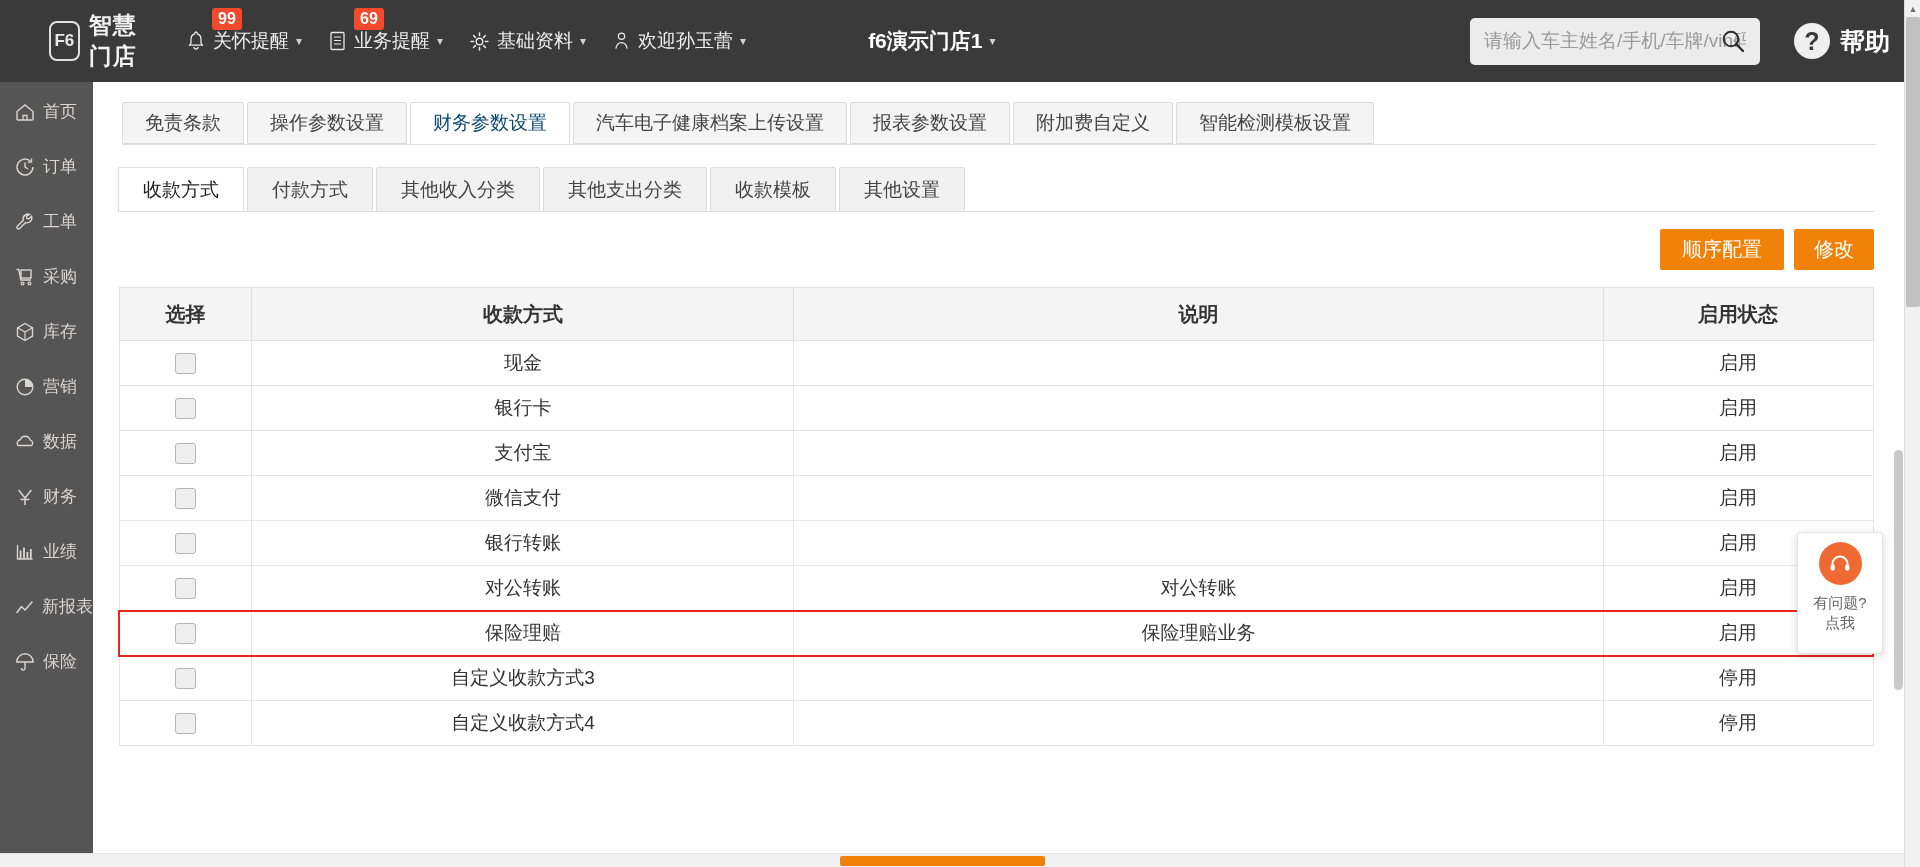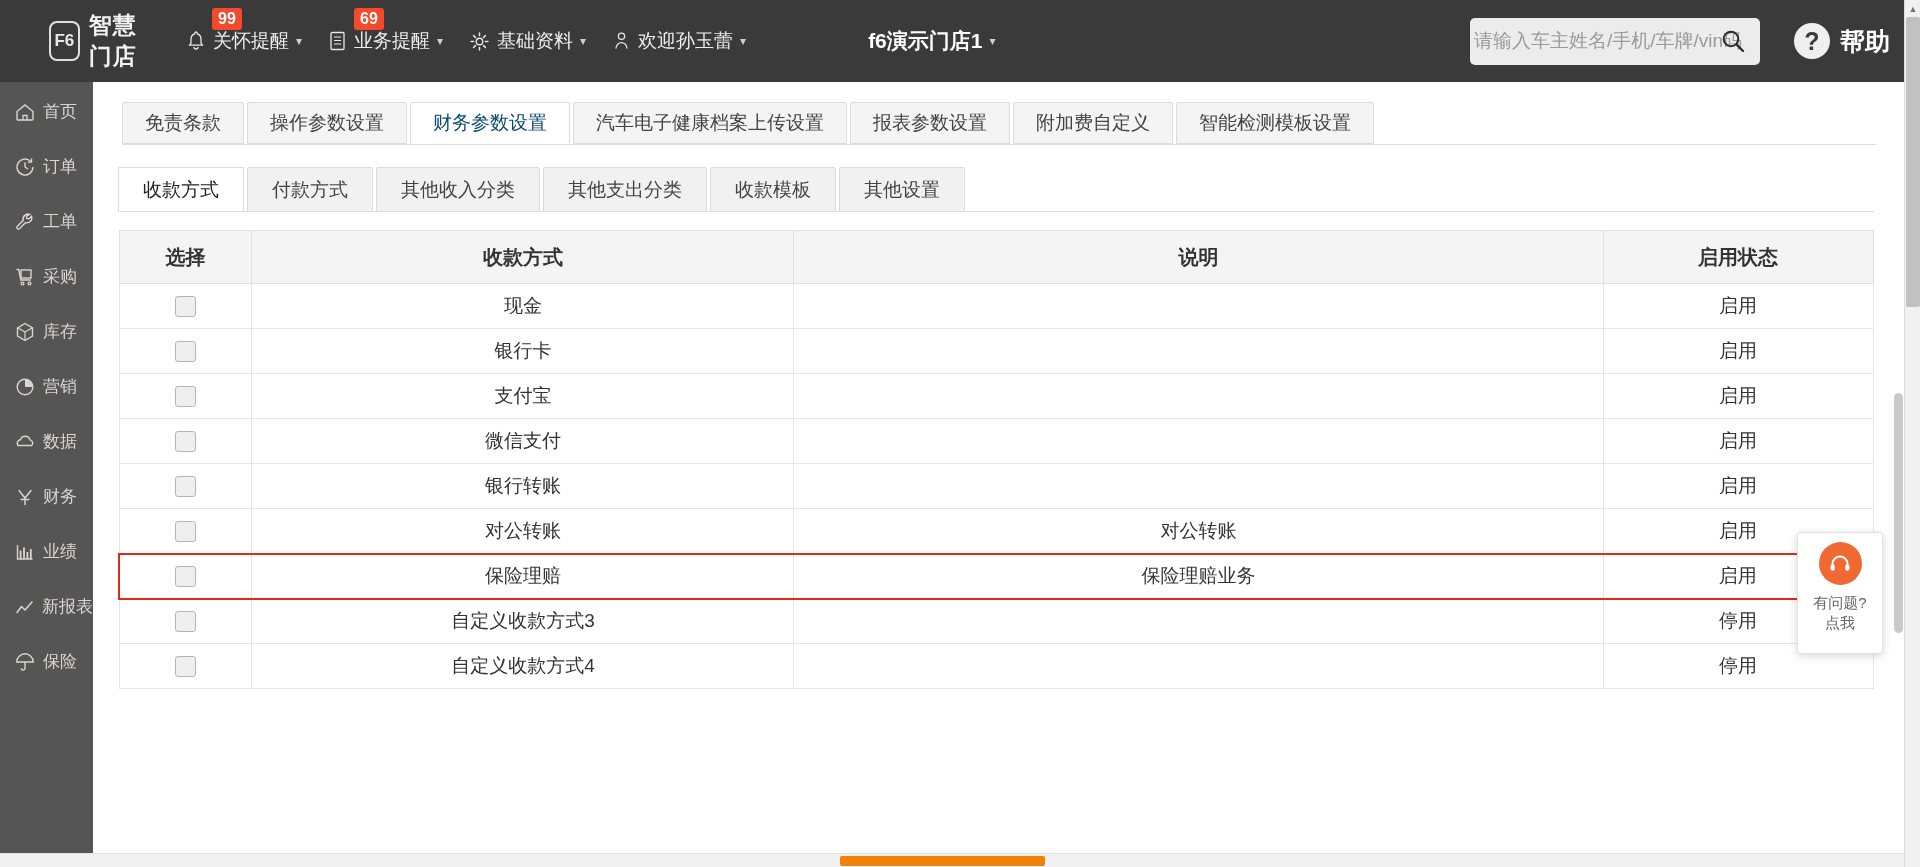--- a/index.html
+++ b/index.html
@@ -42,21 +42,21 @@
   .store-sel {
     margin-left: 122px; font-size: 21px; font-weight: bold; color: #fff;
     display: flex; align-items: center; cursor: pointer; white-space: nowrap;
   }
 
   .search-wrap {
     margin-left: auto; margin-right: 0; position: relative;
   }
   .search-box {
     width: 290px; height: 47px; background: #ececec; border: none; border-radius: 5px;
-    font-size: 19px; color: #9a9a9a; padding: 0 4px; outline: none;
+    font-size: 19px; color: #9a9a9a; padding: 0 14px; outline: none;
     font-family: "Liberation Sans", sans-serif;
   }
   .search-box::placeholder { color: #9a9a9a; }
   .search-icon-btn {
     position: absolute; right: 14px; top: 50%; transform: translateY(-50%);
     width: 26px; height: 26px; cursor: pointer;
   }
 
   .help-btn {
     display: flex; align-items: center; margin-left: 34px; margin-right: 30px;
@@ -415,20 +415,24 @@
         </div>
         <div class="tab2">
           <span>收款模板</span>
         </div>
         <div class="tab2">
           <span>其他设置</span>
         </div>
       </div>
     <div class="tabrow2-line"></div>
 
+    <div class="btnbar">
+      <button class="obtn wide">顺序配置</button>
+      <button class="obtn">修改</button>
+    </div>
 
     <div class="table-wrap">
       <table class="dt">
         <colgroup>
           <col class="col-sel">
             <col class="col-way">
             <col class="col-desc">
             <col class="col-st">
         </colgroup>
         <thead>

